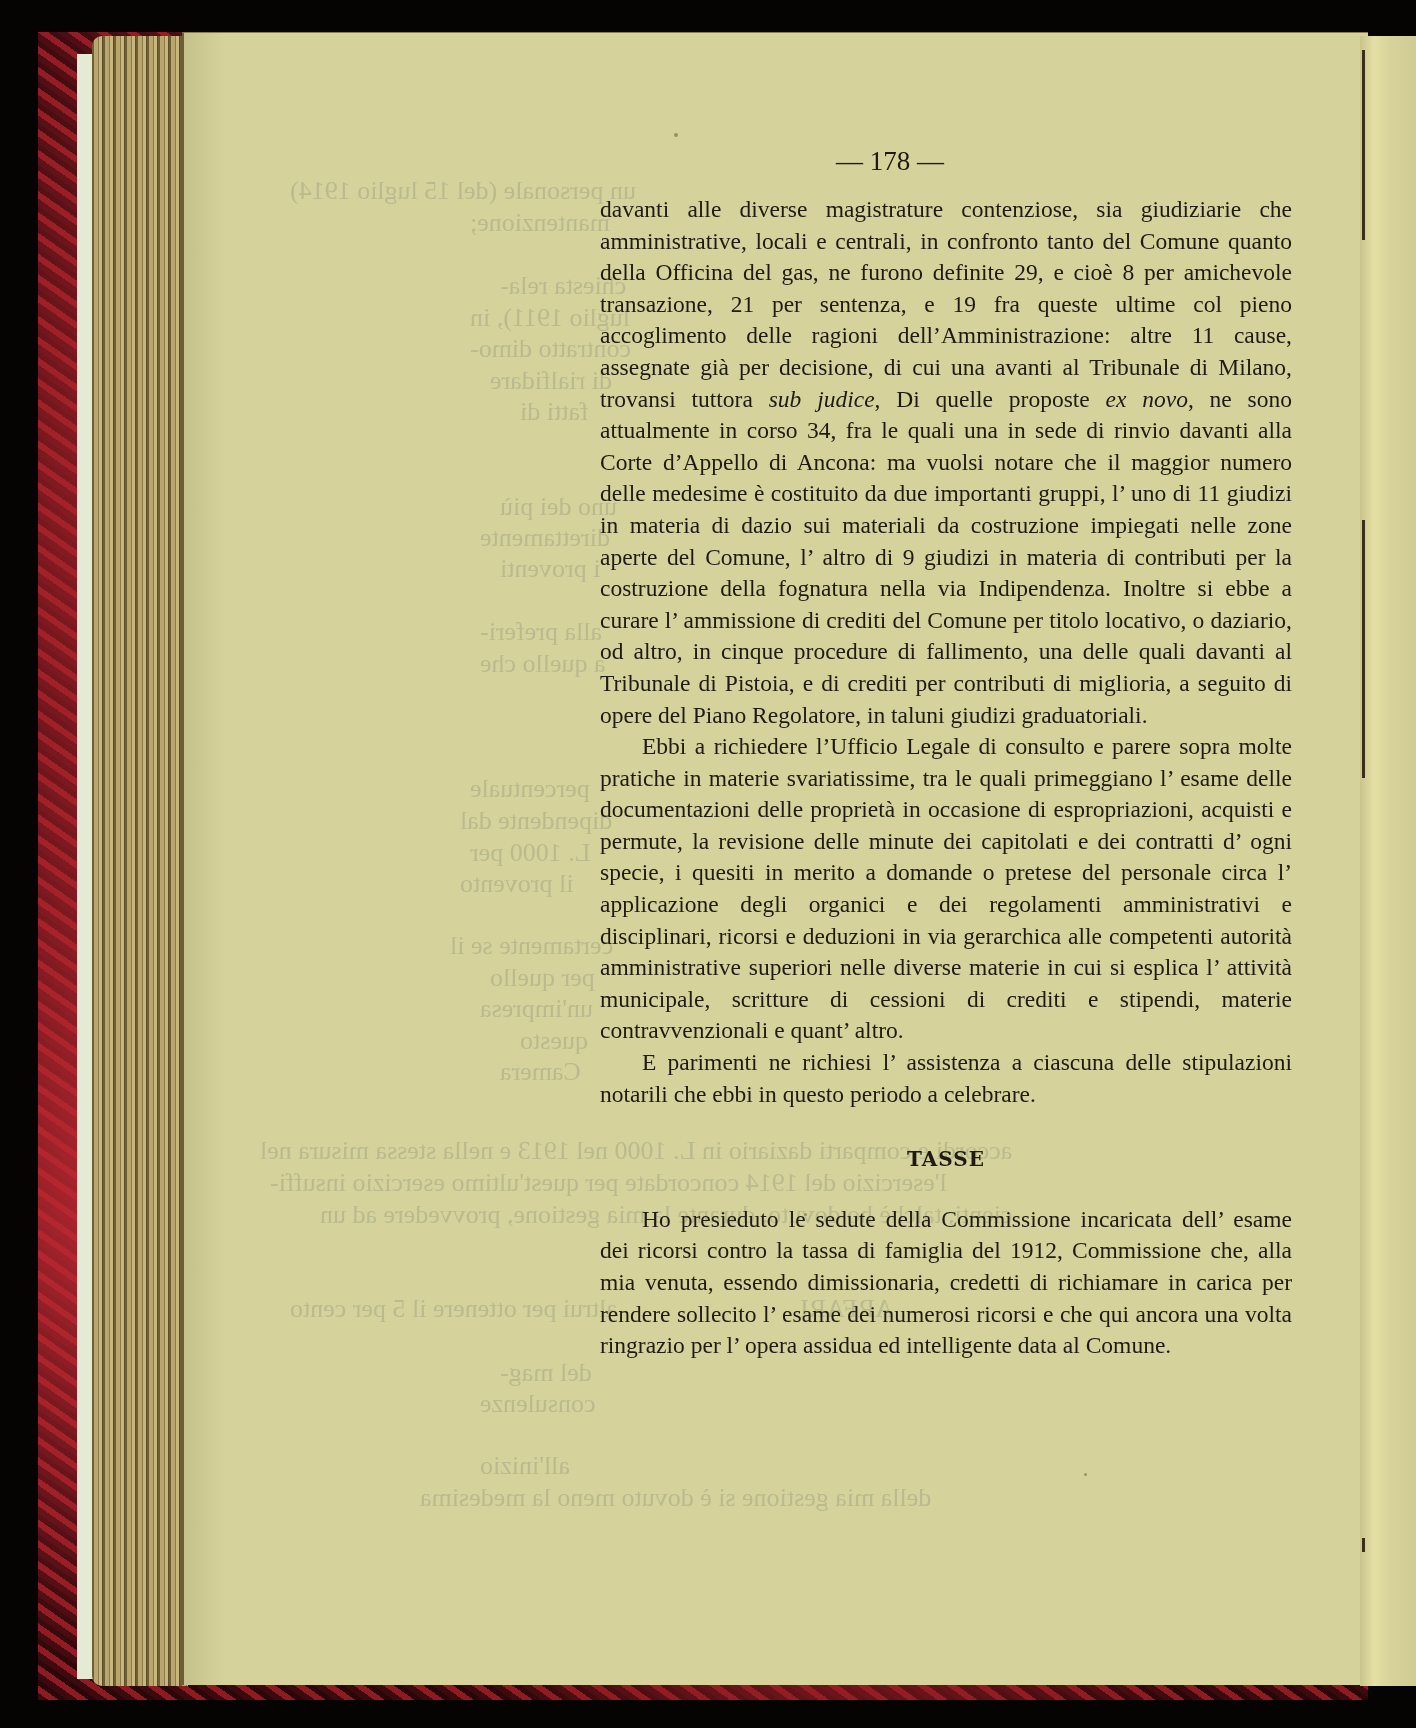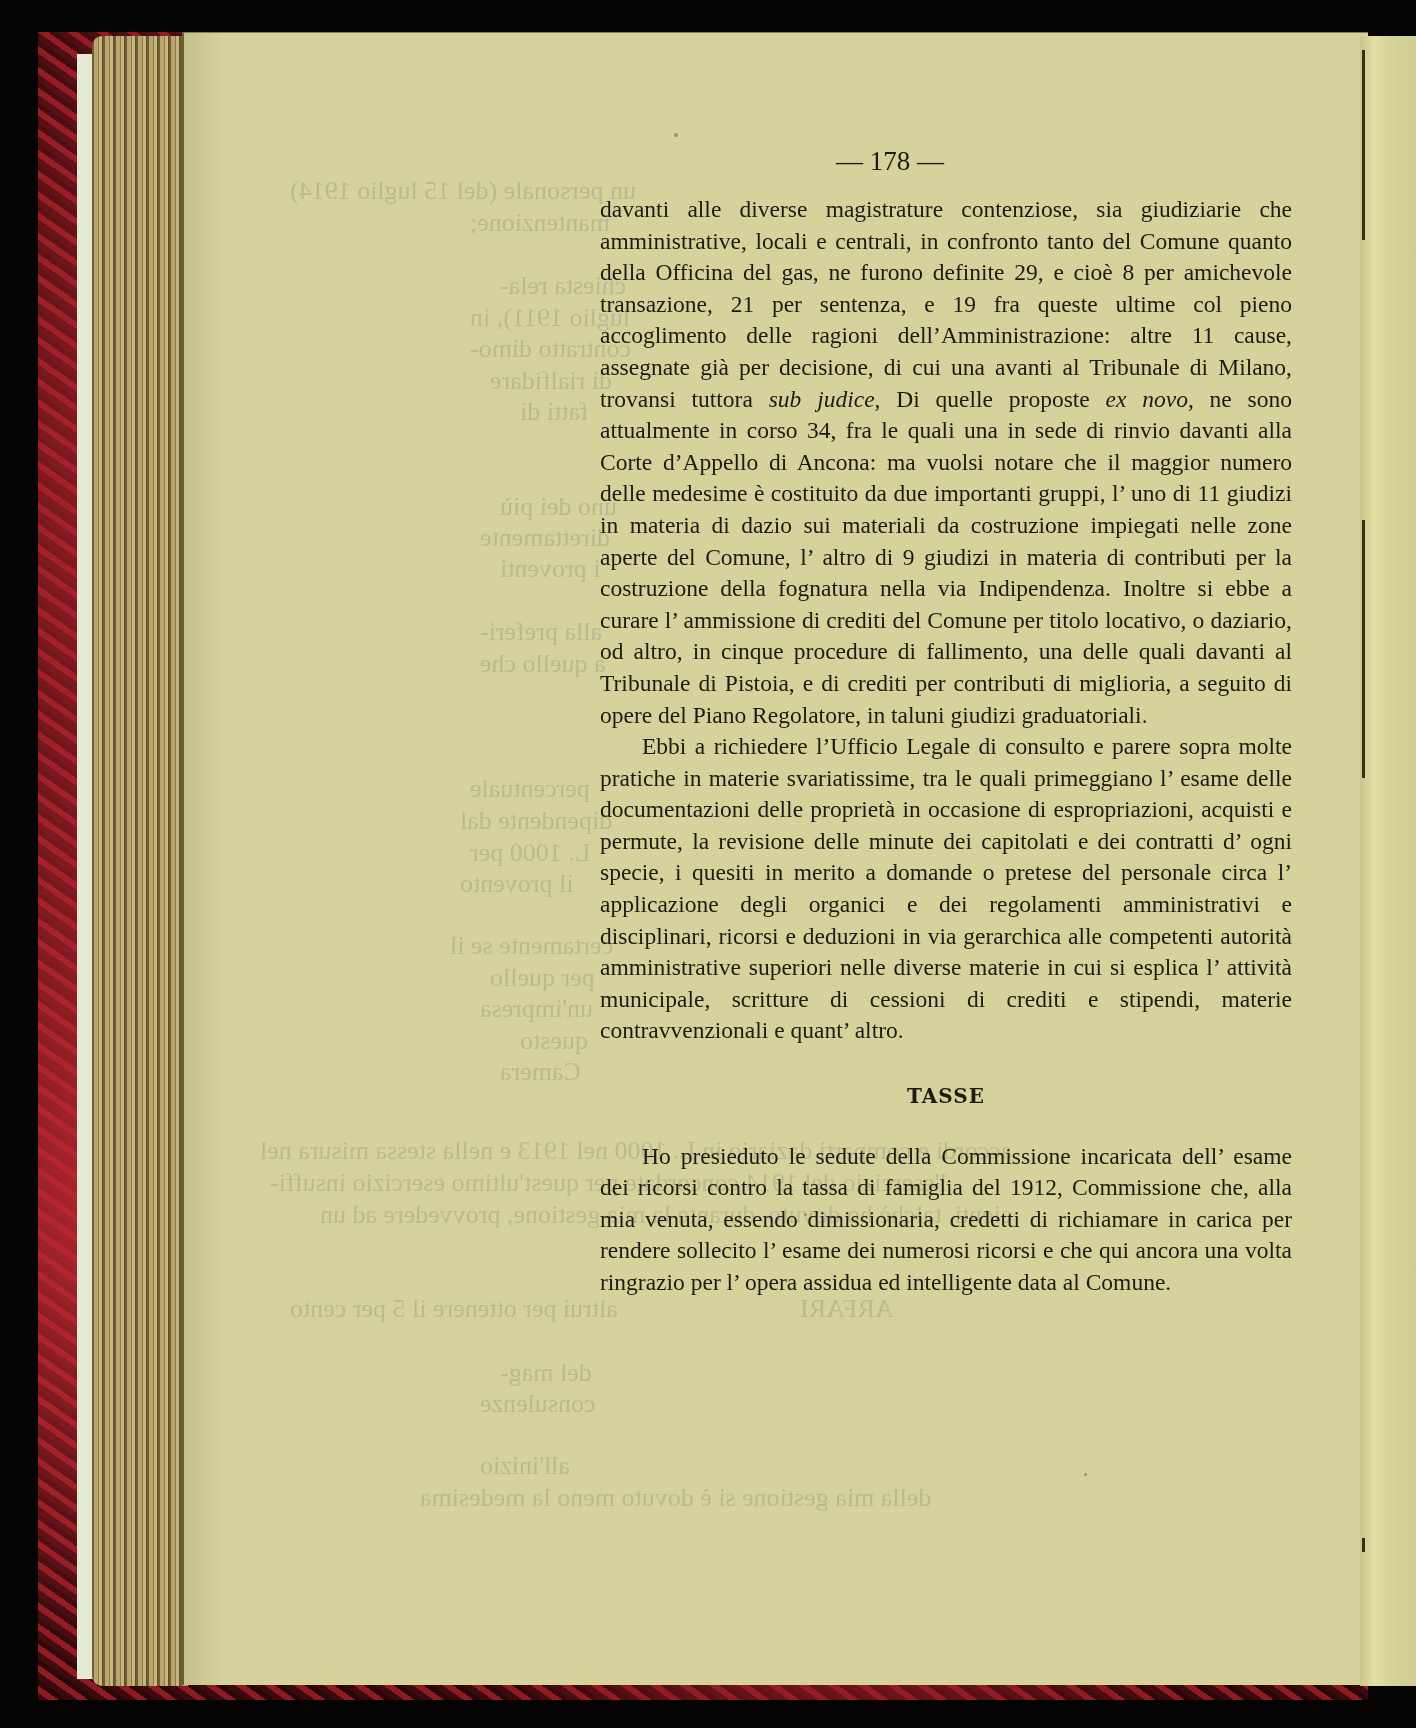--- a/index.html
+++ b/index.html
@@ -117,18 +117,19 @@
     <div class="ghost" style="left: 480px; top: 1451px;">all'inizio</div>
     <div class="ghost" style="left: 420px; top: 1483px;">della mia gestione si è dovuto meno la medesima</div>
   </div>
 
 <div class="page-number">— 178 —</div>
 
 <div class="text-block">
   <div id="before">
       <p><span>davanti alle diverse magistrature contenziose, sia giudiziarie che amministrative, locali e centrali, in confronto tanto del Comune quanto della Officina del gas, ne furono definite 29, e cioè 8 per amichevole transazione, 21 per sentenza, e 19 fra queste ultime col pieno accoglimento delle ragioni dell’Amministrazione: altre 11 cause, assegnate già per decisione, di cui una avanti al Tribunale di Milano, trovansi tuttora </span><i>sub judice</i><span>, Di quelle proposte </span><i>ex novo</i><span>, ne sono attualmente in corso 34, fra le quali una in sede di rinvio davanti alla Corte d’Appello di Ancona: ma vuolsi notare che il maggior numero delle medesime è costituito da due importanti gruppi, l’ uno di 11 giudizi in materia di dazio sui materiali da costruzione impiegati nelle zone aperte del Comune, l’ altro di 9 giudizi in materia di contributi per la costruzione della fognatura nella via Indipendenza. Inoltre si ebbe a curare l’ ammissione di crediti del Comune per titolo locativo, o daziario, od altro, in cinque procedure di fallimento, una delle quali davanti al Tribunale di Pistoia, e di crediti per contributi di miglioria, a seguito di opere del Piano Regolatore, in taluni giudizi graduatoriali.</span></p>
       <p class="indent"><span>Ebbi a richiedere l’Ufficio Legale di consulto e parere sopra molte pratiche in materie svariatissime, tra le quali primeggiano l’ esame delle documentazioni delle proprietà in occasione di espropriazioni, acquisti e permute, la revisione delle minute dei capitolati e dei contratti d’ ogni specie, i quesiti in merito a domande o pretese del personale circa l’ applicazione degli organici e dei regolamenti amministrativi e disciplinari, ricorsi e deduzioni in via gerarchica alle competenti autorità amministrative superiori nelle diverse materie in cui si esplica l’ attività municipale, scritture di cessioni di crediti e stipendi, materie contravvenzionali e quant’ altro.</span></p>
+      <p class="indent"><span>E parimenti ne richiesi l’ assistenza a ciascuna delle stipulazioni notarili che ebbi in questo periodo a celebrare.</span></p>
     </div>
   <p class="heading">TASSE</p>
   <div id="after">
       <p class="indent"><span>Ho presieduto le sedute della Commissione incaricata dell’ esame dei ricorsi contro la tassa di famiglia del 1912, Commissione che, alla mia venuta, essendo dimissionaria, credetti di richiamare in carica per rendere sollecito l’ esame dei numerosi ricorsi e che qui ancora una volta ringrazio per l’ opera assidua ed intelligente data al Comune.</span></p>
     </div>
 </div>
 
 </body></html>

